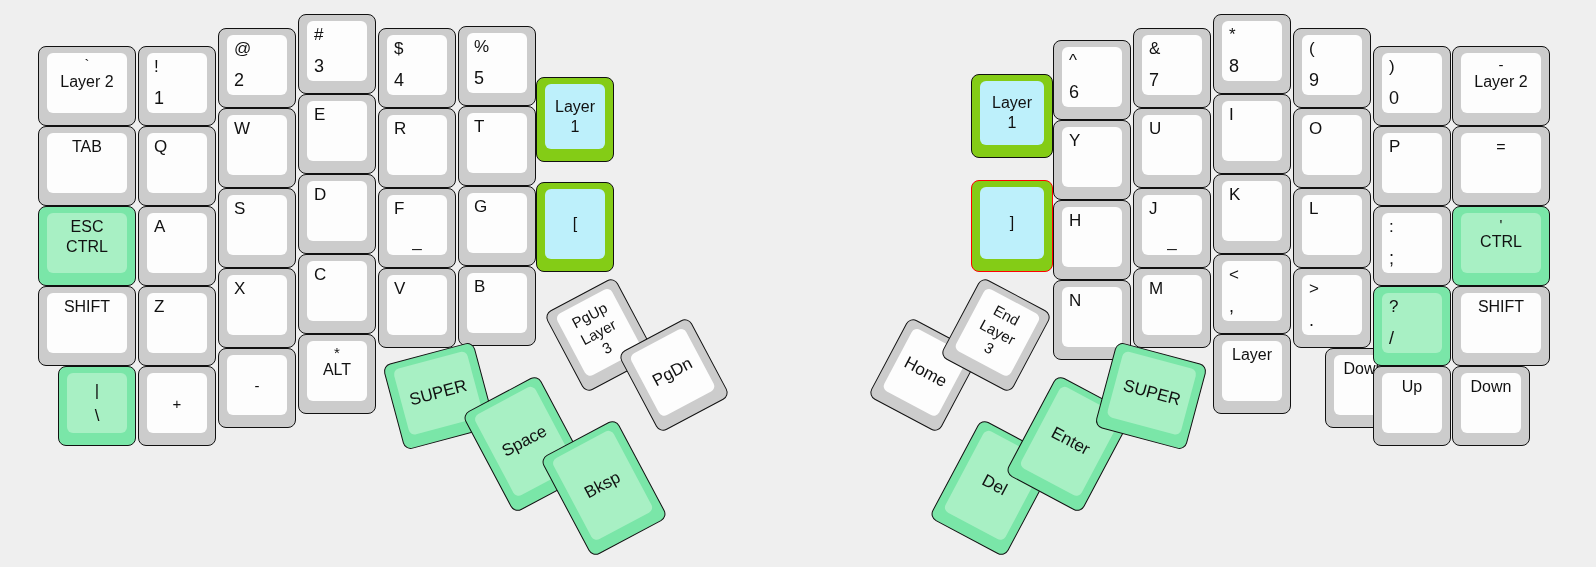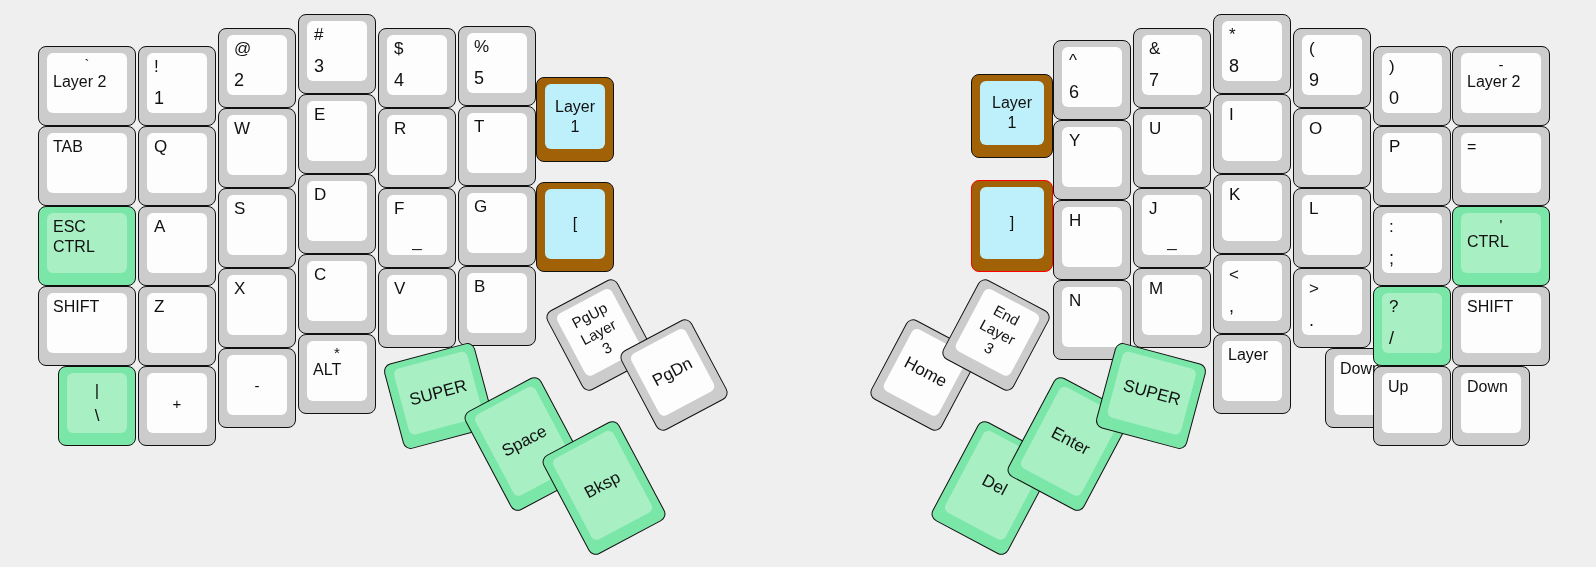--- a/index.html
+++ b/index.html
@@ -31,35 +31,35 @@
     flex-direction:column;
     align-items:flex-start;
     justify-content:flex-start;
     padding:4px 6px;
     overflow:hidden;
   }
 
   
   .key.green{background:#7ae6a8;}
   .key.green > .cap{background:#a8f0c4;}
-  .key.blue{background:#a16207;}
+  .key.blue{background:#84cc16;}
   .key.blue > .cap{background:#bdf0fb;}
   .key.sel{border-color:#ff0000;}
 
   
   .lg{                
     font-size:17px;color:#111;line-height:1;
     margin:1px 0 0 1px;
   }
   .lg2{               
     font-size:18px;color:#111;line-height:1;
     margin-top:auto;margin-bottom:2px;margin-left:1px;
   }
   .mid{               
-    width:100%;font-size:15px;color:#111;line-height:1.22;
+    width:100%;text-align:center;font-size:15px;color:#111;line-height:1.22;
   }
   .mid.big{font-size:16px;}
   .topmid{            
     width:100%;text-align:center;font-size:15px;color:#111;line-height:1;
   }
   .ctrmid{            
     width:100%;text-align:center;font-size:16px;color:#111;line-height:1.25;
     margin:auto 0;
   }
   .homing{            

